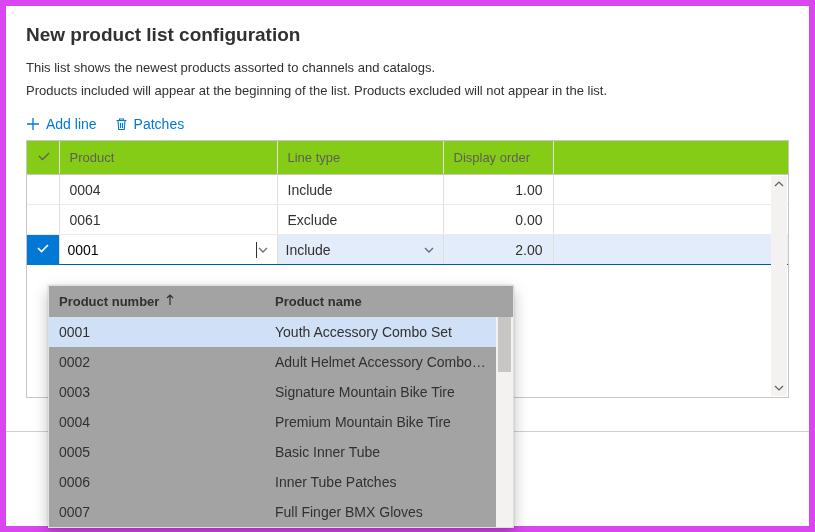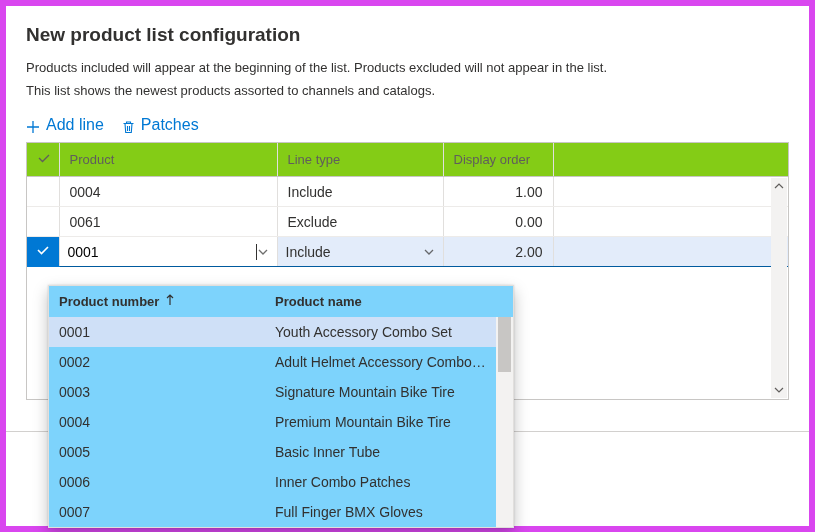--- a/index.html
+++ b/index.html
@@ -32,23 +32,23 @@
     margin: 0 0 8px 0;
   }
   .toolbar {
     margin-top: 18px;
     margin-bottom: 8px;
     display: flex;
     gap: 18px;
   }
   .t-btn {
     color: #0078d4;
-    font-size: 16px;
+    font-size: 14px;
     display: inline-flex;
-    align-items: flex-end;
+    align-items: center;
     gap: 6px;
     cursor: pointer;
   }
   .t-icon { display: inline-flex; }
   .grid-wrap {
     border: 1px solid #c8c6c4;
     width: 100%;
     position: relative;
   }
   table {
@@ -133,21 +133,21 @@
     display: flex;
     align-items: center;
     justify-content: center;
     cursor: pointer;
   }
   .lookup-panel {
     position: absolute;
     left: 42px;
     top: 279px;
     width: 466px;
-    background: #7dd3fc;
+    background: #a3a3a3;
     box-shadow: 0 6px 14px rgba(0,0,0,0.25), 0 0 2px rgba(0,0,0,0.15);
     z-index: 20;
     border: 1px solid #e1dfdd;
   }
   .lookup-header {
     display: flex;
     padding: 8px 10px 8px 10px;
   }
   .lookup-header .lh-col {
     font-size: 13px;
@@ -203,22 +203,22 @@
     background: #d2d0ce;
     top: 425px;
   }
 </style>
 </head>
 <body>
 
 <div class="container">
 
   <h1 class="page-title">New product list configuration</h1>
+  <p class="desc">This list shows the newest products assorted to channels and catalogs.</p>
   <p class="desc">Products included will appear at the beginning of the list. Products excluded will not appear in the list.</p>
-  <p class="desc">This list shows the newest products assorted to channels and catalogs.</p>
 
   <div class="toolbar">
     <div class="t-btn">
       <span class="t-icon">
         <svg width="14" height="14" viewBox="0 0 14 14">
             <path d="M7 1v12M1 7h12" stroke="#0078d4" stroke-width="1.3" fill="none"></path>
           </svg>
       </span>
       <span>Add line</span>
     </div>
@@ -362,21 +362,21 @@
         <div class="lookup-row">
           <div class="lr-num">0004</div>
           <div class="lr-name">Premium Mountain Bike Tire</div>
         </div>
         <div class="lookup-row">
           <div class="lr-num">0005</div>
           <div class="lr-name">Basic Inner Tube</div>
         </div>
         <div class="lookup-row">
           <div class="lr-num">0006</div>
-          <div class="lr-name">Inner Combo Patches</div>
+          <div class="lr-name">Inner Tube Patches</div>
         </div>
         <div class="lookup-row">
           <div class="lr-num">0007</div>
           <div class="lr-name">Full Finger BMX Gloves</div>
         </div>
         <div class="lu-scroll">
         <div class="lu-thumb"></div>
       </div>
     </div>
   </div>

